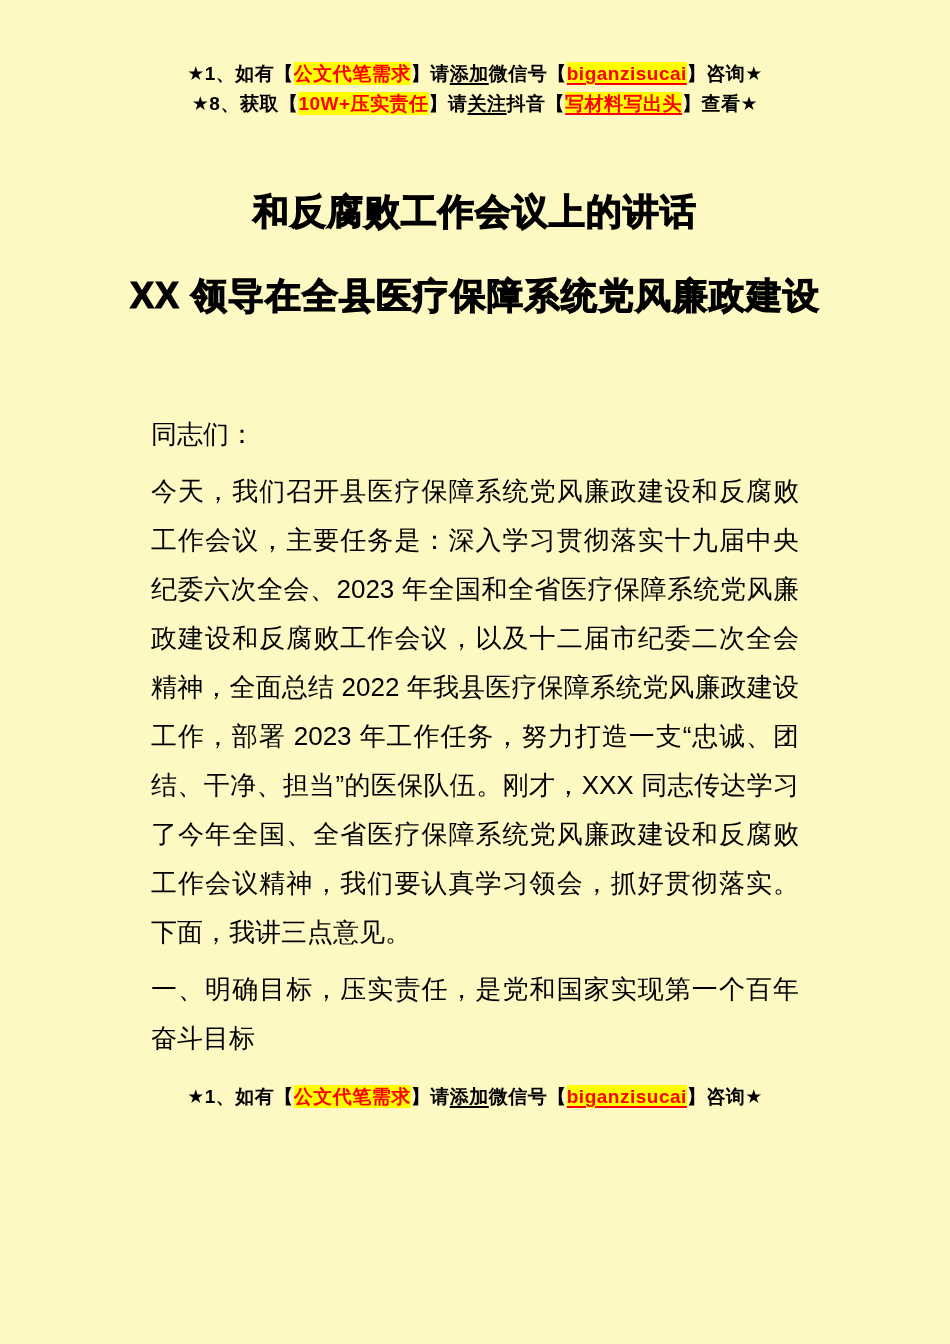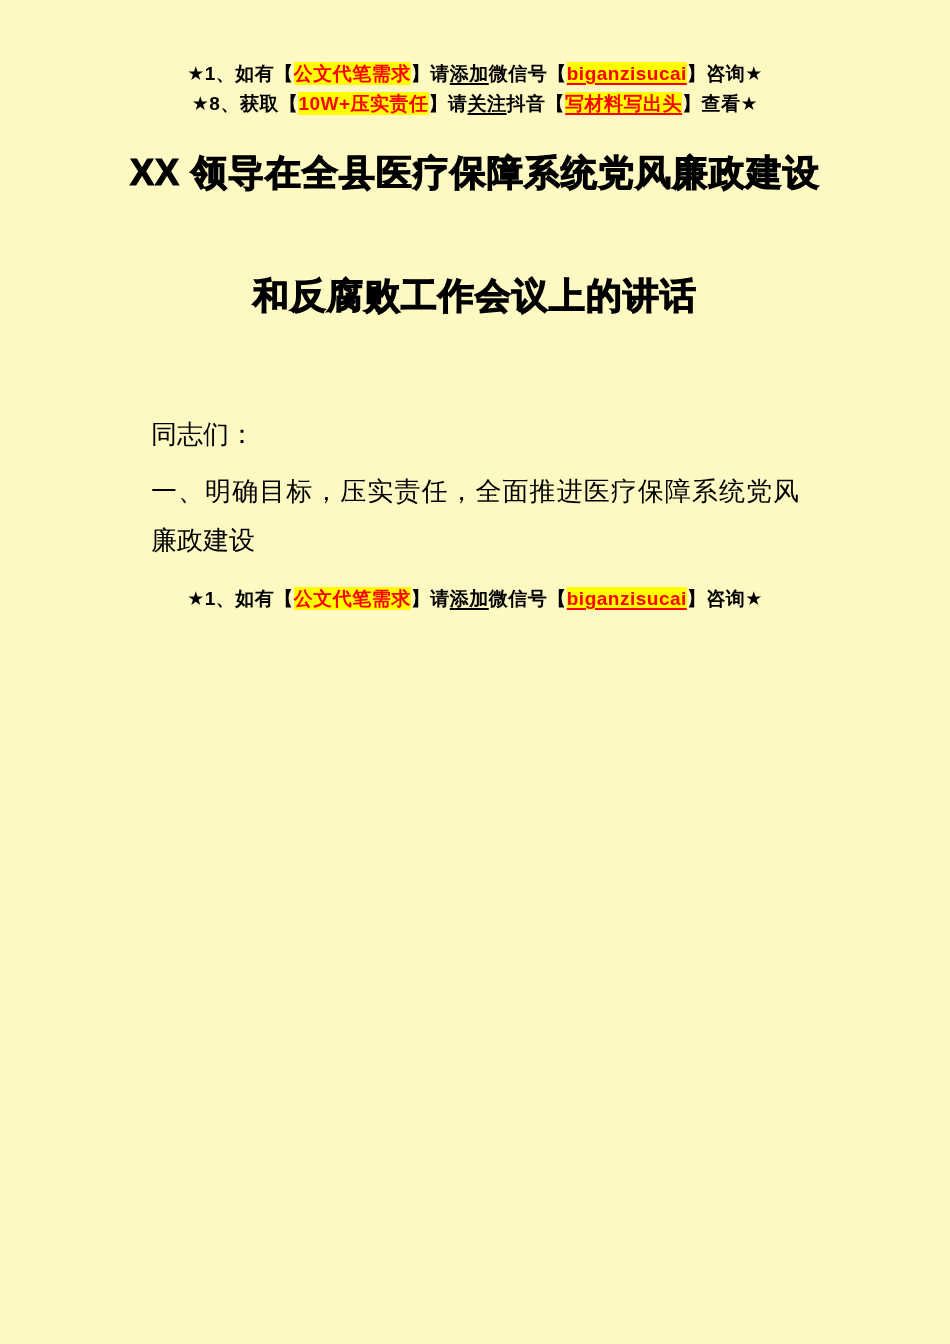--- a/index.html
+++ b/index.html
@@ -62,26 +62,27 @@
 
   <div class="notice notice-top">
     <div>
       <span>★1、如有【</span><span class="hl">公文代笔需求</span><span>】请</span><span class="ul">添加</span><span>微信号【</span><span class="hl ul">biganzisucai</span><span>】咨询★</span>
     </div>
     <div>
       <span>★8、获取【</span><span class="hl">10W+压实责任</span><span>】请</span><span class="ul">关注</span><span>抖音【</span><span class="hl ul">写材料写出头</span><span>】查看★</span>
     </div>
   </div>
 
+  <div class="doc-title title-line2">和反腐败工作会议上的讲话</div>
   <div class="doc-title title-line1">XX 领导在全县医疗保障系统党风廉政建设</div>
-  <div class="doc-title title-line2">和反腐败工作会议上的讲话</div>
 
   <div class="doc-body">
     <p>同志们：</p>
-    <p>一、明确目标，压实责任，全面推进医疗保障系统党风廉政建设</p>
+    <p>今天，我们召开县医疗保障系统党风廉政建设和反腐败工作会议，主要任务是：深入学习贯彻落实十九届中央纪委六次全会、2023 年全国和全省医疗保障系统党风廉政建设和反腐败工作会议，以及十二届市纪委二次全会精神，全面总结 2022 年我县医疗保障系统党风廉政建设工作，部署 2023 年工作任务，努力打造一支“忠诚、团结、干净、担当”的医保队伍。刚才，XXX 同志传达学习了今年全国、全省医疗保障系统党风廉政建设和反腐败工作会议精神，我们要认真学习领会，抓好贯彻落实。下面，我讲三点意见。</p>
+    <p>一、明确目标，压实责任，是党和国家实现第一个百年奋斗目标</p>
   </div>
 
   <div class="notice notice-bottom">
     <div>
       <span>★1、如有【</span><span class="hl">公文代笔需求</span><span>】请</span><span class="ul">添加</span><span>微信号【</span><span class="hl ul">biganzisucai</span><span>】咨询★</span>
     </div>
     <div>
       
     </div>
   </div>

